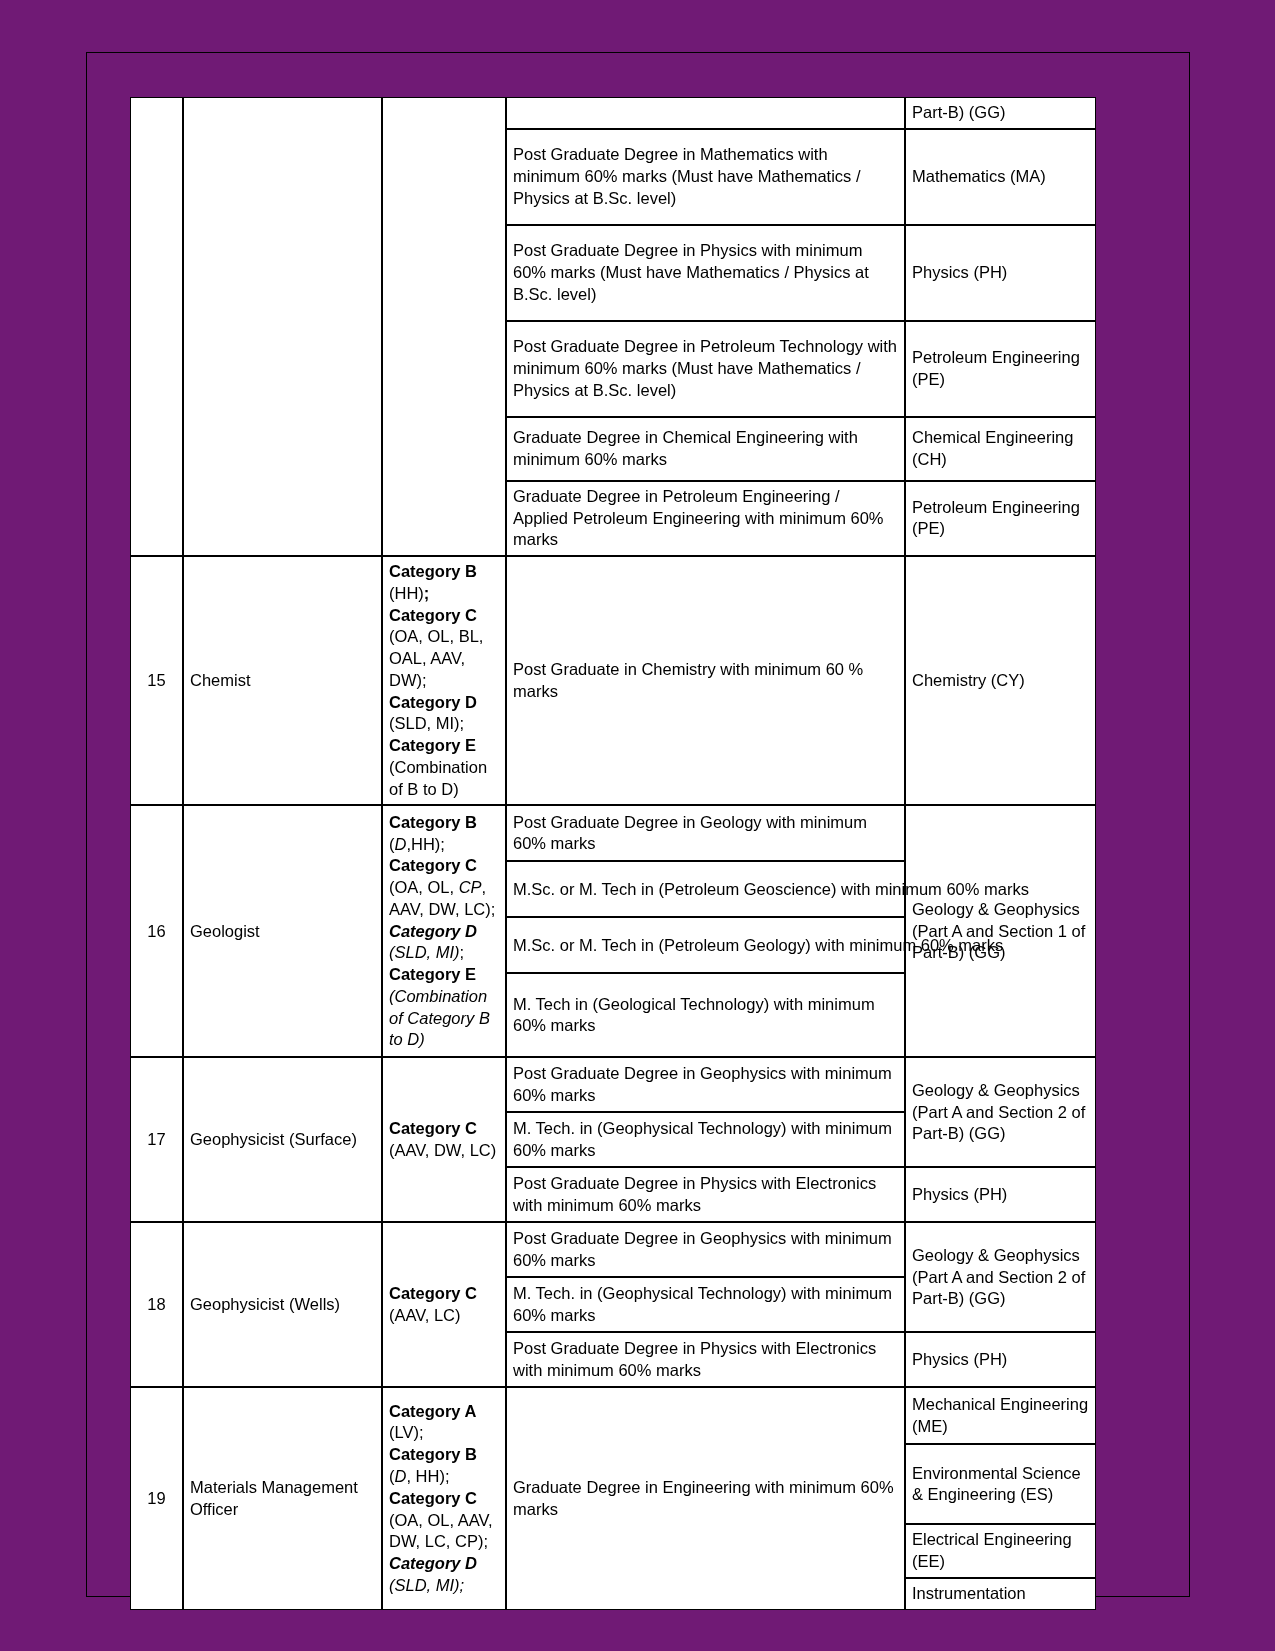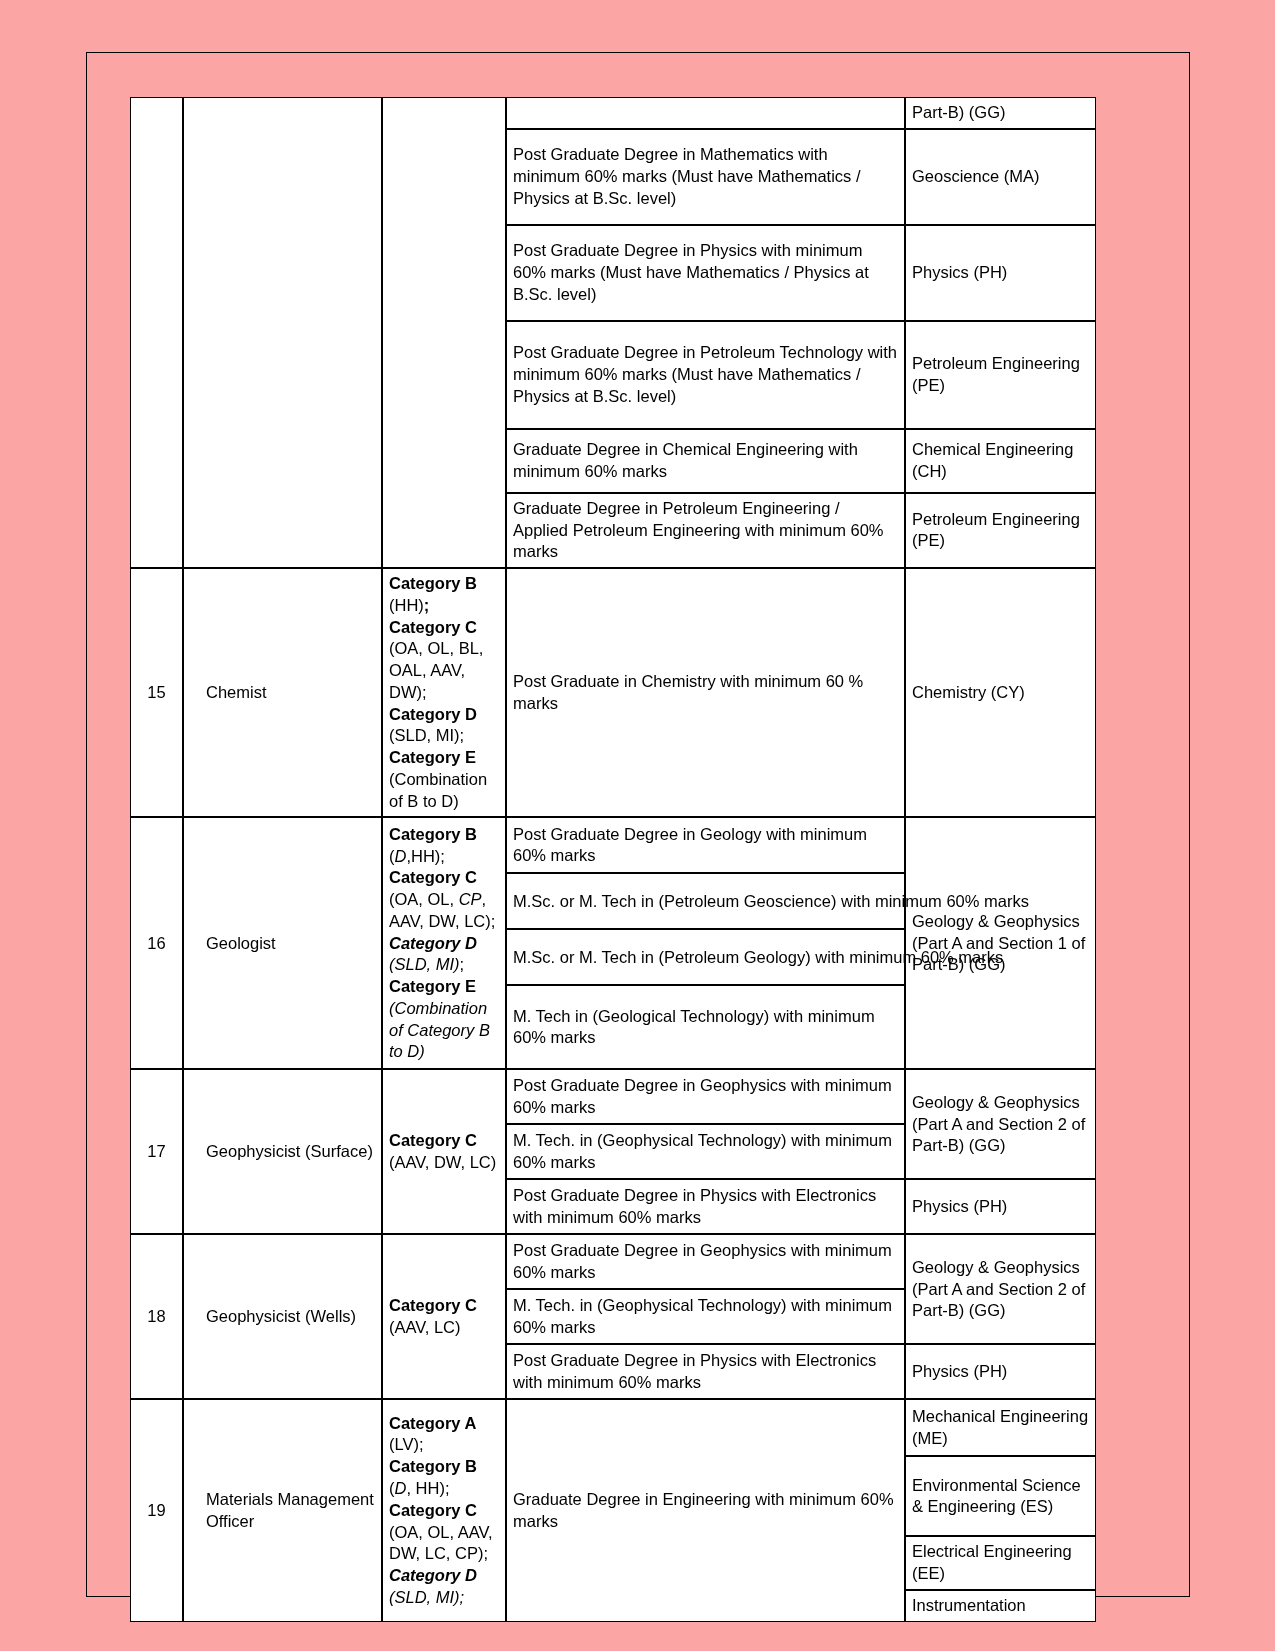--- a/index.html
+++ b/index.html
@@ -8,21 +8,21 @@
     background: #ffffff;
   }
   body {
     font-family: "Liberation Sans", sans-serif;
     color: #000000;
   }
   .page {
     position: relative;
     width: 1275px;
     height: 1651px;
-    background: #fca5a5;
+    background: #701a75;
     box-sizing: border-box;
     overflow: hidden;
   }
   .page-border {
     position: absolute;
     left: 86px;
     top: 52px;
     width: 1104px;
     height: 1545px;
     border: 1.5px solid #000;
@@ -63,21 +63,20 @@
   td.post {
     text-align: left;
     font-size: 16.5px;
     white-space: nowrap;
     overflow: visible;
   }
   td.post .posttext {
     display: block;
     width: 205px;
     white-space: normal;
-    margin-left: 16px;
   }
   td.cat {
     font-size: 11.5px;
     line-height: 1.42;
     padding: 4px 3px;
   }
   td.qual {
     text-align: left;
     font-size: 16.5px;
   }
@@ -114,28 +113,28 @@
           <td class="sl" rowspan="6"></td>
           <td class="post" rowspan="6">
               <span class="posttext"></span>
             </td>
           <td class="cat" rowspan="6"></td>
           <td class="qual" style="height:30px"></td>
           <td class="disc">Part-B) (GG)</td>
         </tr>
         <tr>
           <td class="qual" style="height:96px">Post Graduate Degree in Mathematics with minimum 60% marks (Must have Mathematics / Physics at B.Sc. level)</td>
-          <td class="disc">Geoscience (MA)</td>
+          <td class="disc">Mathematics (MA)</td>
         </tr>
         <tr>
           <td class="qual" style="height:96px">Post Graduate Degree in Physics with minimum 60% marks (Must have Mathematics / Physics at B.Sc. level)</td>
           <td class="disc">Physics (PH)</td>
         </tr>
         <tr>
-          <td class="qual" style="height:108px">Post Graduate Degree in Petroleum Technology with minimum 60% marks (Must have Mathematics / Physics at B.Sc. level)</td>
+          <td class="qual" style="height:96px">Post Graduate Degree in Petroleum Technology with minimum 60% marks (Must have Mathematics / Physics at B.Sc. level)</td>
           <td class="disc">Petroleum Engineering (PE)</td>
         </tr>
         <tr>
           <td class="qual" style="height:64px">Graduate Degree in Chemical Engineering with minimum 60% marks</td>
           <td class="disc">Chemical Engineering (CH)</td>
         </tr>
         <tr>
           <td class="qual" style="height:70px">Graduate Degree in Petroleum Engineering / Applied Petroleum Engineering with minimum 60% marks</td>
           <td class="disc">Petroleum Engineering (PE)</td>
         </tr>

